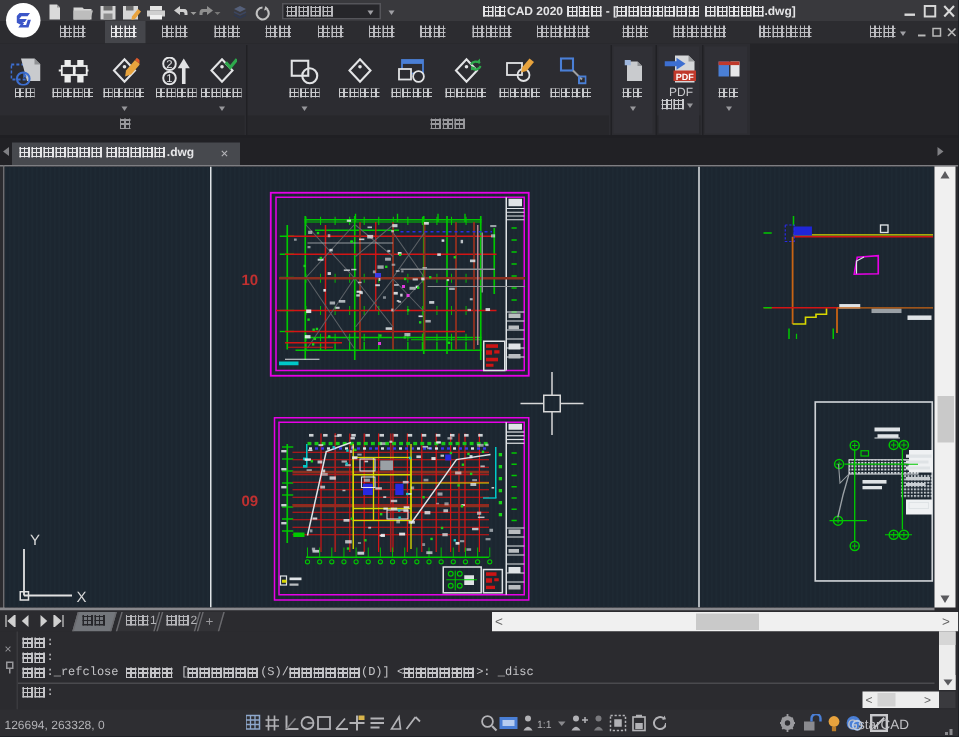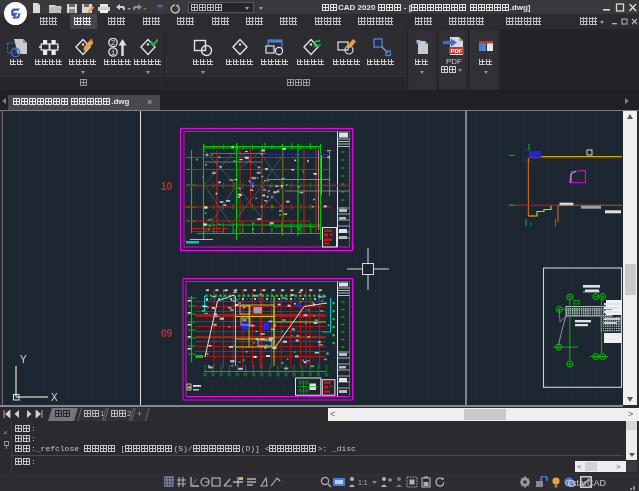--- a/index.html
+++ b/index.html
@@ -893,20 +893,21 @@
 <div style="left:626px;top:421px;width:11px;height:39px;background:#ededed;"></div>
 <div style="left:626px;top:421px;width:11px;height:9px;background:#d6d6d6;"></div>
 <div style="left:626px;top:450px;width:11px;height:10px;background:#ededed;"></div>
 <div style="left:628.5px;top:453px;width:0px;height:0px;border-left:3px solid transparent;border-right:3px solid transparent;border-top:4px solid #5a5a5e;"></div>
 <div style="left:575px;top:461px;width:51px;height:11px;background:#ededed;"></div>
 <div style="left:577px;top:461px;width:8px;height:11px;color:#606060;font:8px 'Liberation Sans';line-height:11px;">&lt;</div>
 <div style="left:616px;top:461px;width:8px;height:11px;color:#606060;font:8px 'Liberation Sans';line-height:11px;">&gt;</div>
 <div style="left:585px;top:462px;width:12px;height:9px;background:#d2d2d2;"></div>
 <div style="left:626px;top:461px;width:11px;height:11px;background:#3a3a3e;"></div>
 <div style="left:0px;top:473px;width:639px;height:18px;background:#2e2e32;"></div>
+<div style="left:3px;top:479px;width:160px;height:9px;color:#b2b2b6;font:8px 'Liberation Sans';">126694, 263328, 0</div>
 <svg style="left:164px;top:476px" width="280" height="13" viewBox="0 0 280 13">
       <g transform="translate(0,0)">
         <rect x="0" y="1" width="9" height="9" fill="none" stroke="#8ea8cc"></rect>
         <path d="M3 1v9M6 1v9M0 4h9M0 7h9" stroke="#8ea8cc" stroke-width="0.9"></path>
       </g>
       <g transform="translate(12,0)">
         <path d="M3 1v10M7 1v10M1 4h9M1 8h9" stroke="#b2b2b6" stroke-width="1.1"></path>
       </g>
       <g transform="translate(25,0)">
         <path d="M2 1v9h8" fill="none" stroke="#b2b2b6" stroke-width="1.3"></path>

